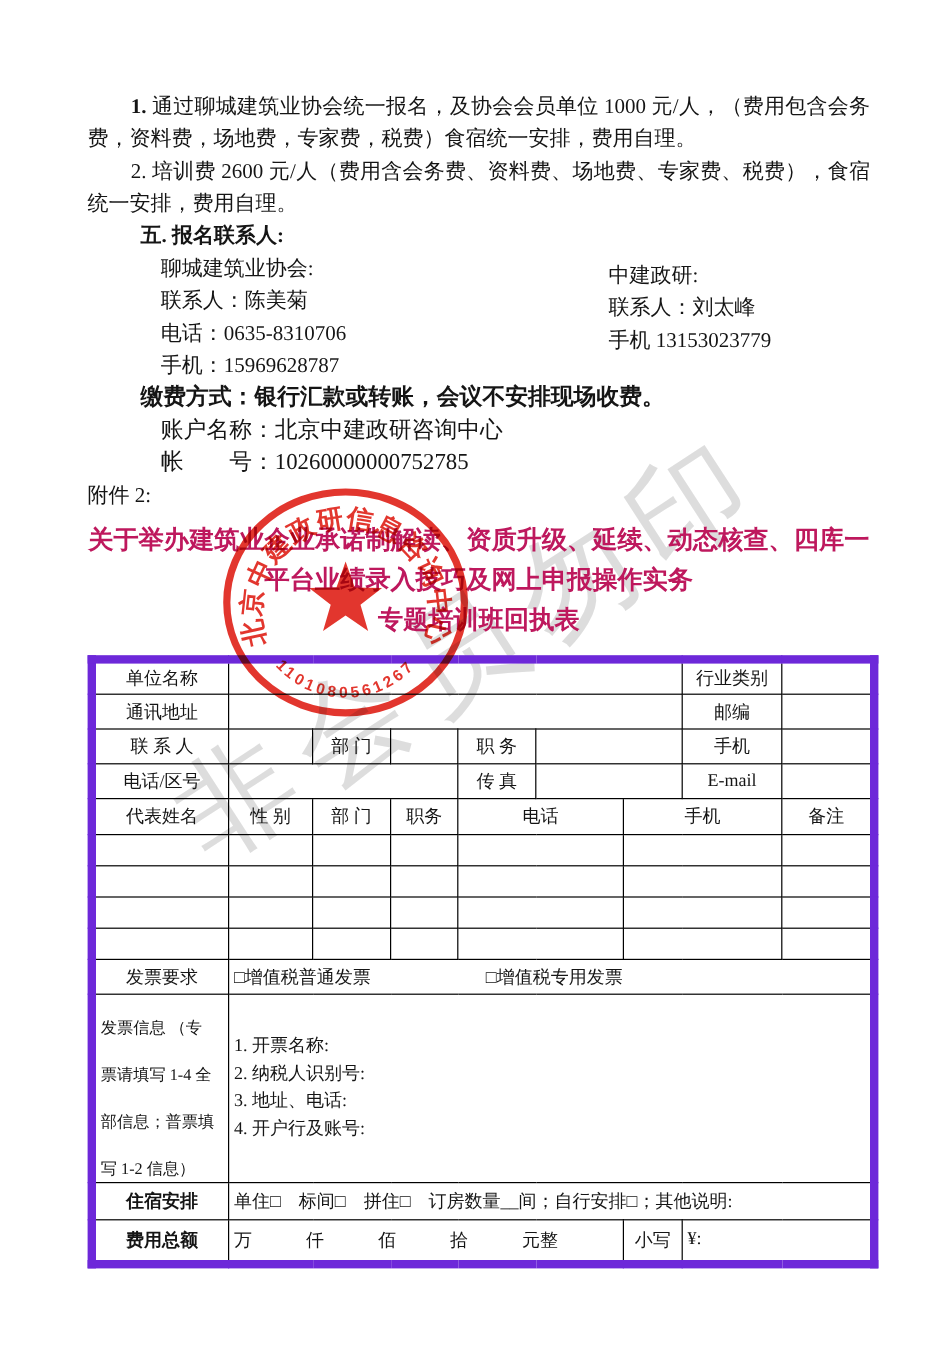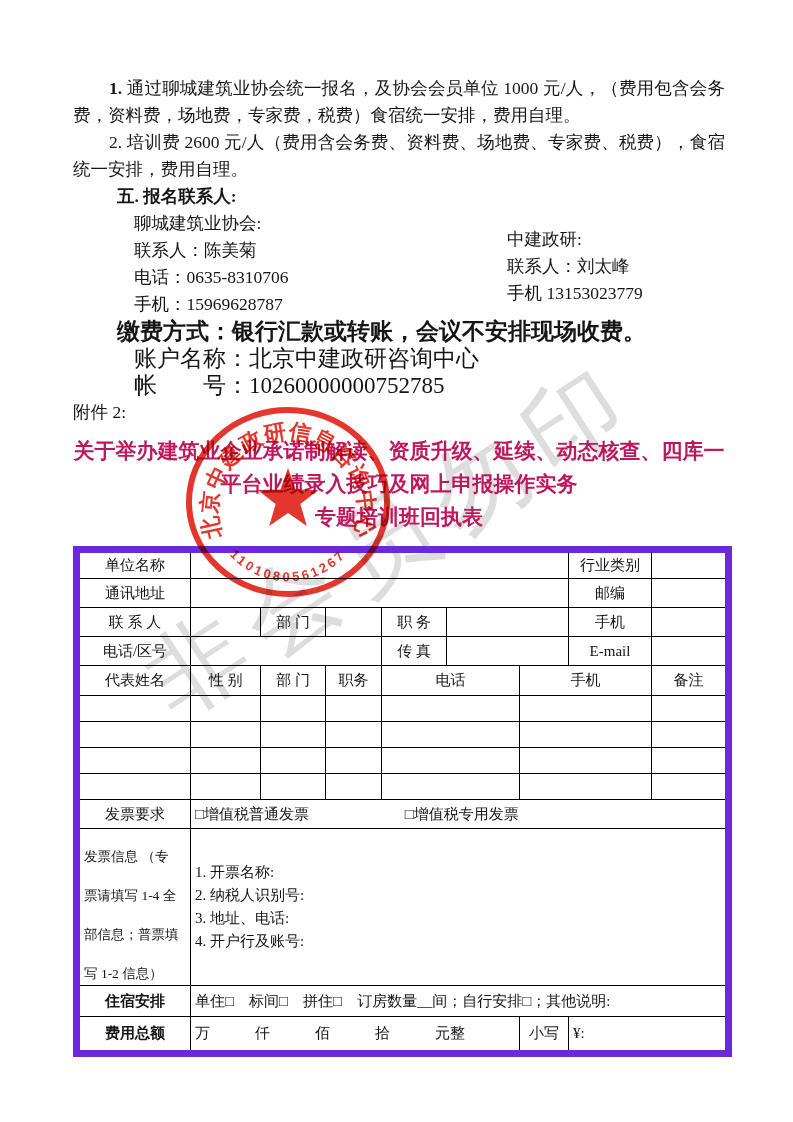--- a/index.html
+++ b/index.html
@@ -8,22 +8,22 @@
     font-family:"Liberation Serif","DejaVu Serif",serif;color:#151515;
     overflow:hidden;
   }
   .doc{position:absolute;left:73px;top:75px;width:652px;z-index:2;}
   .para{font-size:17.5px;line-height:27px;text-align:justify;margin:0;}
   .para .lead-bold{font-weight:bold;}
   .indent{text-indent:36px;}
   .sec-heading{font-size:17.5px;line-height:27px;font-weight:bold;padding-left:44px;margin:0;}
   .contacts{position:relative;font-size:17.5px;line-height:27px;}
   .contacts .col-left{padding-left:61px;}
-  .contacts .col-right{position:absolute;left:434px;top:16px;}
-  .pay-line{font-size:23px;line-height:27px;}
+  .contacts .col-right{position:absolute;left:434px;top:6px;}
+  .pay-line{font-size:19px;line-height:27px;}
   .pay-bold{font-weight:bold;padding-left:44px;}
   .pay-plain{padding-left:61px;}
   .attach{font-size:17.5px;line-height:27px;margin:0;}
   .title-block{margin-top:8px;text-align:center;font-family:"Liberation Sans","DejaVu Sans",sans-serif;
     font-weight:bold;font-size:21px;line-height:33px;color:#be185d;}
   table.form{border-collapse:collapse;table-layout:fixed;width:652px;margin-top:13px;
     font-size:15px;background:transparent;border:7px solid #6d28d9;}
   table.form td{border:1px solid #000;padding:0 4px;vertical-align:middle;overflow:hidden;}
   td.lbl{text-align:center;}
   td.lbl-b{text-align:center;font-weight:bold;}

